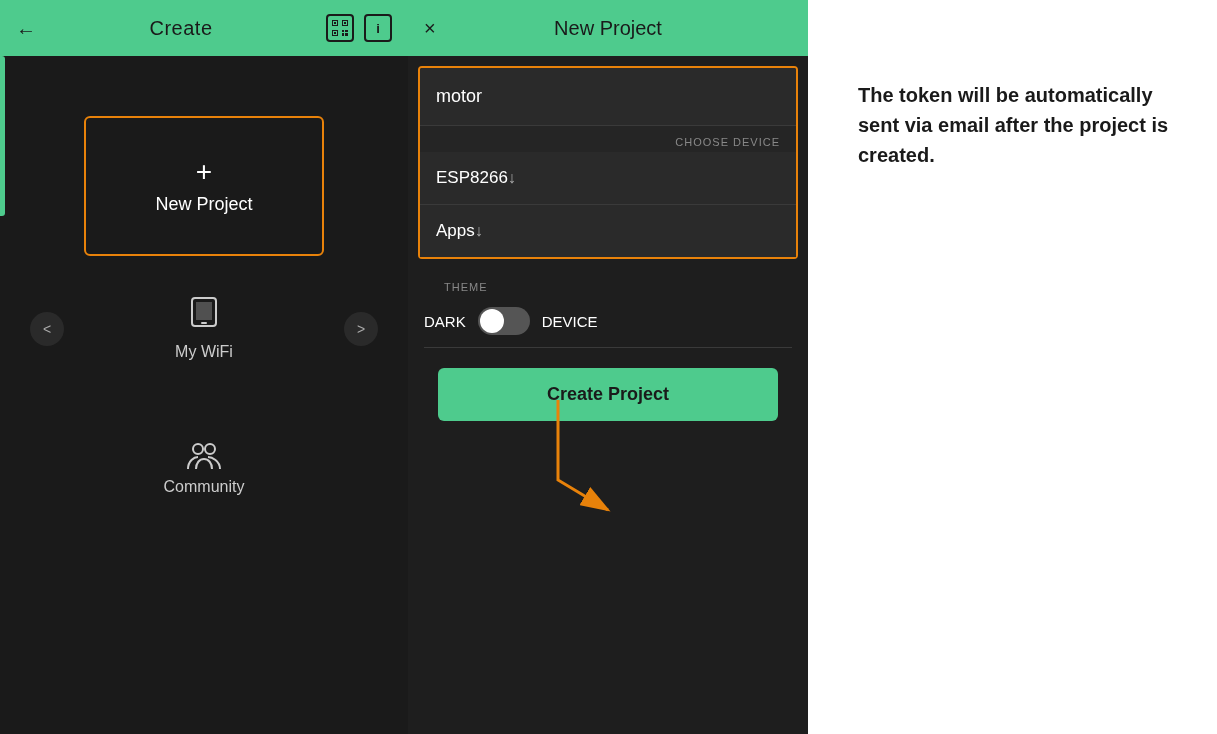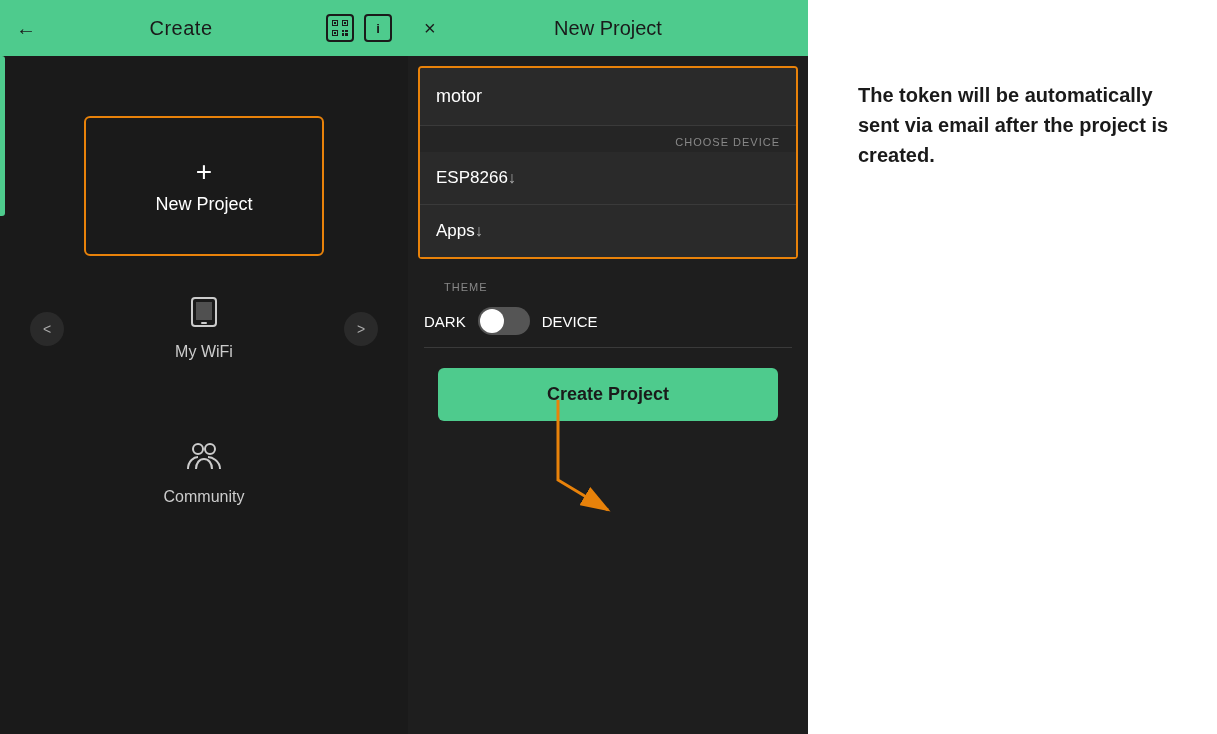--- a/index.html
+++ b/index.html
@@ -137,21 +137,20 @@
 
     .myapps-label {
       color: #cccccc;
       font-size: 16px;
     }
 
     .community-section {
       display: flex;
       flex-direction: column;
       align-items: center;
-      gap: 10px;
       margin-top: 60px;
     }
 
     .community-icon {
       color: #cccccc;
       font-size: 28px;
     }
 
     .community-label {
       color: #cccccc;

